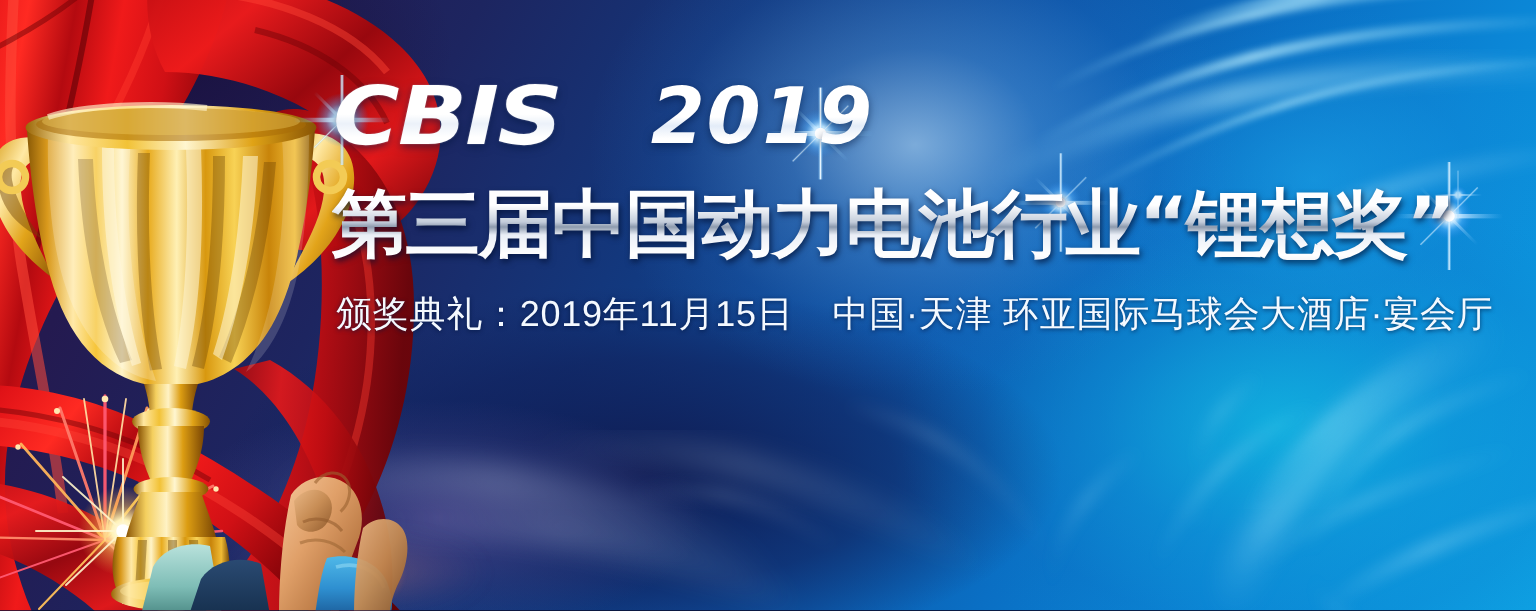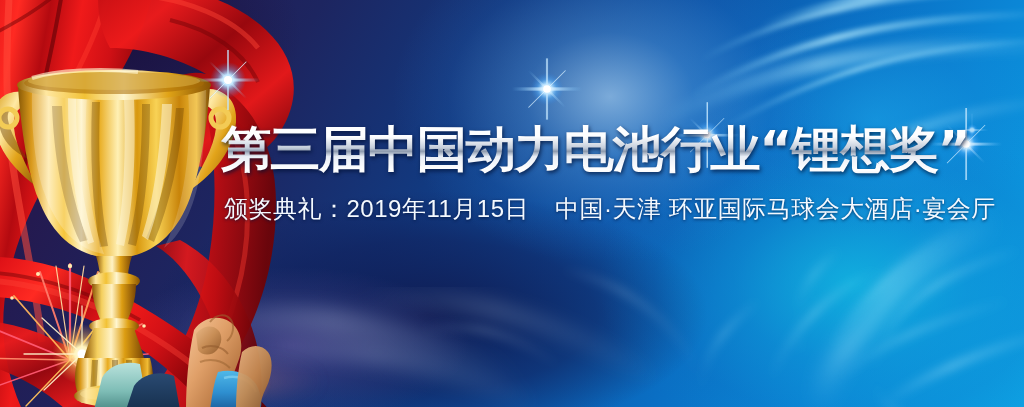--- a/index.html
+++ b/index.html
@@ -545,20 +545,24 @@
       </g>
       <circle cx="32" cy="32" r="3.4" fill="#ffffff"></circle>
     </svg>
 
     <svg class="star" style="left:952px;top:110px;width:40px;height:40px;opacity:.8;" viewBox="0 0 64 64">
       <circle cx="32" cy="32" r="10" fill="url(#sfc)"></circle>
       <rect x="6" y="31" width="52" height="2" fill="url(#sfl)"></rect>
       <rect x="31" y="6" width="2" height="52" fill="url(#sfl)"></rect>
     </svg>
 
+    <div class="logo-row">
+      <span class="logo-cbis">CBIS</span>
+      <span class="logo-year">2019</span>
+    </div>
 
     <div class="main-title">第三届中国动力电池行业“锂想奖”</div>
 
     <div class="subtitle">
       <span>颁奖典礼：</span><span>2019年11月15日</span><span class="gap"></span><span>中国·天津</span>&nbsp;<span>环亚国际马球会大酒店·宴会厅</span>
     </div>
 
   </div>
 </div>
 

